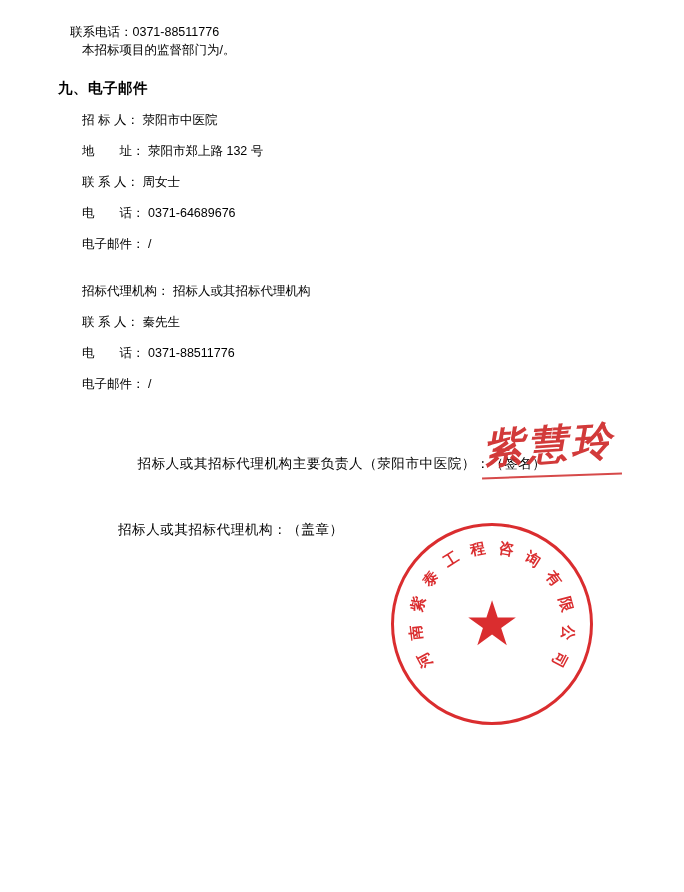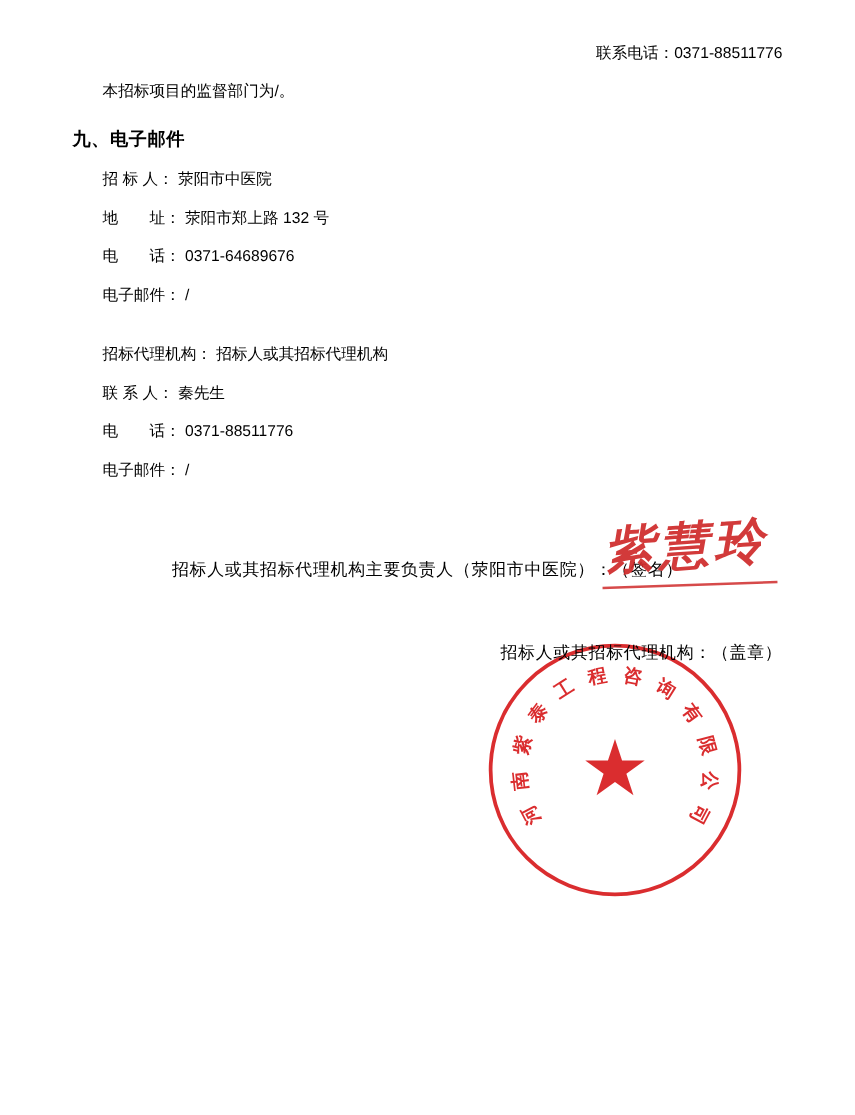--- a/index.html
+++ b/index.html
@@ -22,34 +22,32 @@
     box-sizing: border-box;
     padding: 14px 58px 0 58px;
   }
   .line {
     font-size: 13px;
     line-height: 20px;
     white-space: nowrap;
   }
   .top-contact {
     margin-left: 12px;
-    margin-top: 18px;
+    margin-top: 8px;
     font-size: 12.5px;
-    text-align: right;
   }
   .heading {
     font-size: 14.5px;
     font-weight: bold;
     margin-top: 20px;
     margin-left: 0px;
     letter-spacing: 0.5px;
   }
   .body-indent {
     margin-left: 24px;
-    margin-top: 13px;
     font-size: 12.5px;
   }
   .kv {
     margin-left: 24px;
     margin-top: 14px;
     font-size: 12.5px;
     white-space: nowrap;
   }
   .kv .k {
     display: inline-block;
@@ -68,21 +66,21 @@
   }
   .sig-line {
     font-size: 13.5px;
     text-align: center;
     letter-spacing: 0.6px;
     position: relative;
     z-index: 3;
   }
   .sig-line2 {
     font-size: 13.5px;
-    text-align: right;
+    text-align: left;
     letter-spacing: 0.6px;
     margin-top: 48px;
     position: relative;
     z-index: 3;
     padding-left: 60px;
   }
   
   .handwriting {
     position: absolute;
     left: 425px;
@@ -170,20 +168,24 @@
 
   <div class="heading">九、电子邮件</div>
 
   <div class="kv">
     <span class="k">招 标 人：</span>
     <span class="v">荥阳市中医院</span>
   </div>
   <div class="kv">
     <span class="k">地　　址：</span>
     <span class="v">荥阳市郑上路 132 号</span>
+  </div>
+  <div class="kv">
+    <span class="k">联 系 人：</span>
+    <span class="v">周女士</span>
   </div>
   <div class="kv">
     <span class="k">电　　话：</span>
     <span class="v">0371-64689676</span>
   </div>
   <div class="kv">
     <span class="k">电子邮件：</span>
     <span class="v">/</span>
   </div>
 

